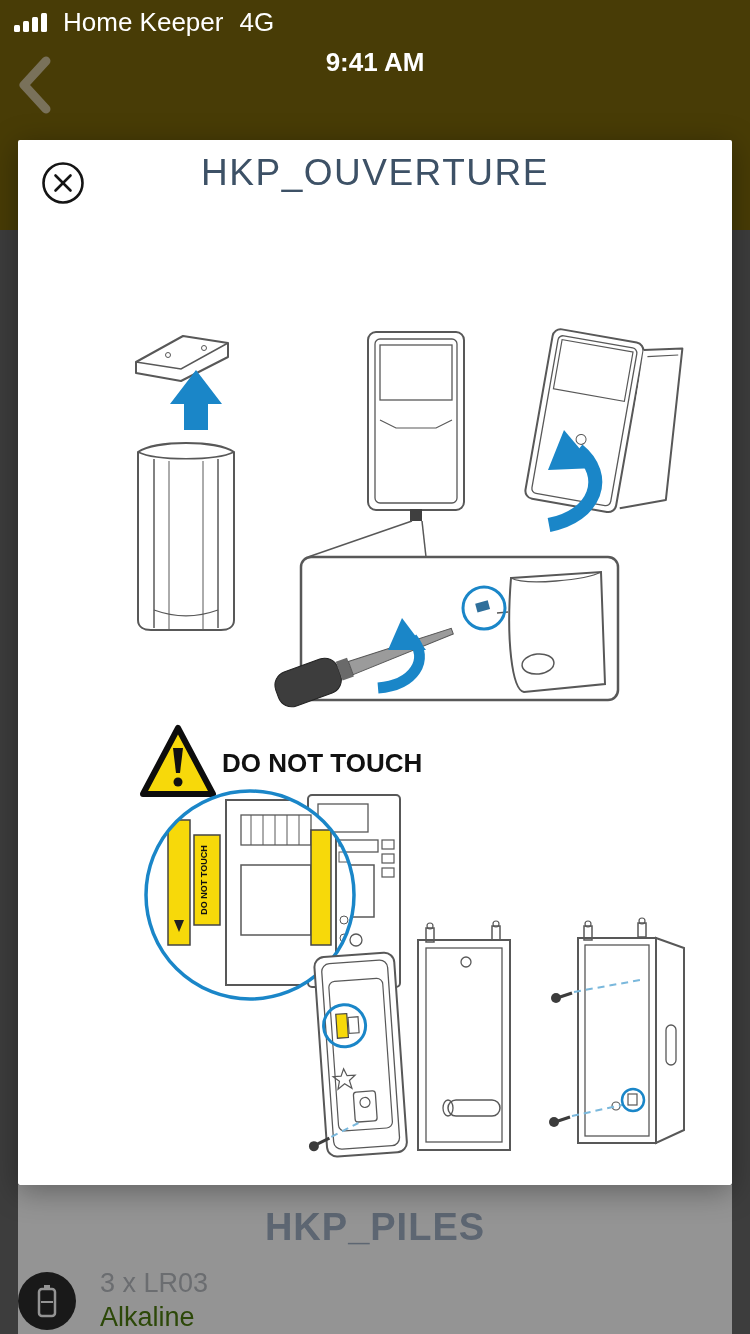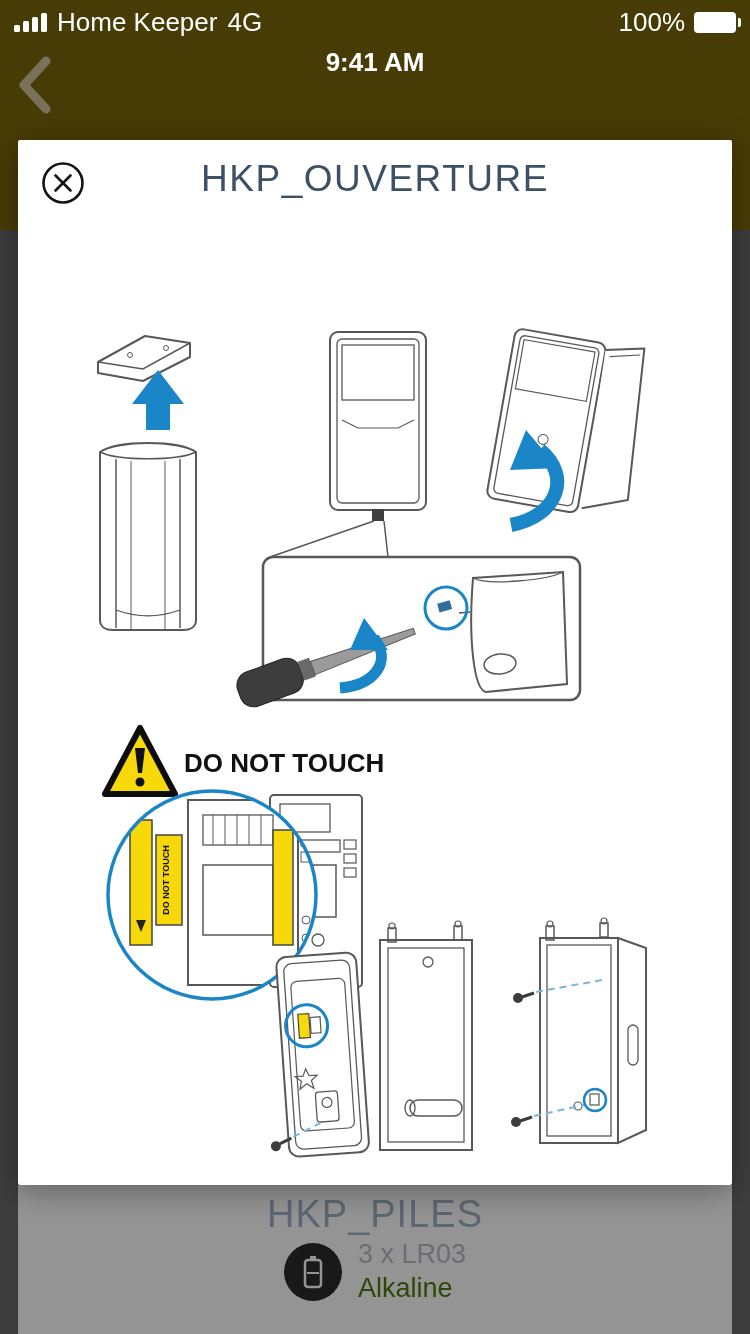--- a/index.html
+++ b/index.html
@@ -3,72 +3,68 @@
 <meta charset="utf-8">
 <style>
   * { box-sizing: border-box; margin: 0; padding: 0; }
   html,body { width:750px; height:1334px; }
   .screen {
     position:relative; width:750px; height:1334px; overflow:hidden;
     background:#483c06; font-family:"Liberation Sans", sans-serif;
   }
   
   .status-bar { position:absolute; top:0; left:0; width:100%; height:44px; color:#fff; z-index:30; }
-  .sb-left { position:absolute; left:14px; top:0; height:44px; display:flex; align-items:center; gap:10px; font-size:26px; }
+  .sb-left { position:absolute; left:14px; top:0; height:44px; display:flex; align-items:center; gap:16px; font-size:26px; }
   .signal { display:flex; align-items:flex-end; gap:3px; height:19px; }
   .signal span { width:6px; background:#fff; border-radius:1.5px; display:block; }
   .signal span:nth-child(1){height:7px;}
   .signal span:nth-child(2){height:11px;}
   .signal span:nth-child(3){height:15px;}
   .signal span:nth-child(4){height:19px;}
   .sb-time { position:absolute; left:0; width:100%; text-align:center; line-height:44px; font-size:26px; font-weight:700;margin-top:40px; }
   .sb-right { position:absolute; right:14px; top:0; height:44px; display:flex; align-items:center; gap:9px; font-size:26px; }
   .batt { width:42px; height:21px; background:#fff; border-radius:4px; position:relative; }
   .batt:after { content:""; position:absolute; right:-5px; top:6px; width:3px; height:9px; background:#fff; border-radius:0 2px 2px 0; }
   
   .back-btn { position:absolute; left:12px; top:54px; width:50px; height:62px; background:none; border:none; padding:0; cursor:pointer; z-index:6; }
   
   .page-content { position:absolute; top:230px; left:0; width:750px; height:1104px; background:#6a6a6a; z-index:1; }
   .piles-card { position:absolute; top:955px; left:18px; width:714px; height:149px; background:#fff; overflow:hidden; }
-  .piles-title { padding-top:8px; text-align:center; font-size:38px; font-weight:400; color:#a0b0c4; letter-spacing:1px; }
-  .batt-row { display:flex; justify-content:center; align-items:center; gap:16px; margin-top:2px; }
+  .piles-title { padding-top:21px; text-align:center; font-size:38px; font-weight:700; color:#a0b0c4; letter-spacing:1px; }
+  .batt-row { display:flex; align-items:center; gap:24px; margin-top:18px; }
   .batt-spec-icon { width:58px; height:58px; border-radius:50%; background:#2b2b2b; display:flex; align-items:center; justify-content:center; flex:0 0 auto; }
   .batt-spec-text { font-size:27px; line-height:1.25; }
   .batt-spec-line1 { color:#b8bcc2; }
   .batt-spec-line2 { color:#4d7c0f; }
   .overlay { position:absolute; top:230px; left:0; width:750px; height:1104px; background:rgba(0,0,0,0.42); z-index:4; }
   
   .modal { position:absolute; top:140px; left:18px; width:714px; height:1045px; background:#fff; z-index:10;
            border-radius:2px; box-shadow:0 6px 30px rgba(0,0,0,0.35); }
   .modal-close { position:absolute; top:20px; left:22px; width:46px; height:46px; background:none; border:none; padding:0; cursor:pointer; }
-  .modal-title { padding-top:18px; text-align:center; font-size:37px; font-weight:500; color:#3d5166; letter-spacing:1.5px; }
-  .illustration { position:absolute; top:140px; left:0; width:714px; height:900px; }
+  .modal-title { padding-top:12px; text-align:center; font-size:37px; font-weight:500; color:#3d5166; letter-spacing:1.5px; }
+  .illustration { position:absolute; top:140px; left:0; width:714px; height:900px;padding-left:38px; }
   .illustration svg { display:block; }
 </style>
 </head>
 <body>
 
 <div class="screen">
 
   <div class="status-bar">
     <div class="sb-left">
       <div class="signal">
           <span></span>
           <span></span>
           <span></span>
           <span></span>
         </div>
       <span>Home Keeper</span>
       <span>4G</span>
     </div>
     <div class="sb-time">9:41 AM</div>
-    <div class="sb-right">
-      <span>100%</span>
-      <div class="batt"></div>
-    </div>
   </div>
 
   <button class="back-btn">
     <svg width="50" height="62" viewBox="0 0 50 62">
       <path d="M34,7 L12,31 L34,55" stroke="#79715a" stroke-width="9" fill="none" stroke-linecap="round" stroke-linejoin="round"></path>
     </svg>
   </button>
 
   <div class="page-content">
     <div class="piles-card">

